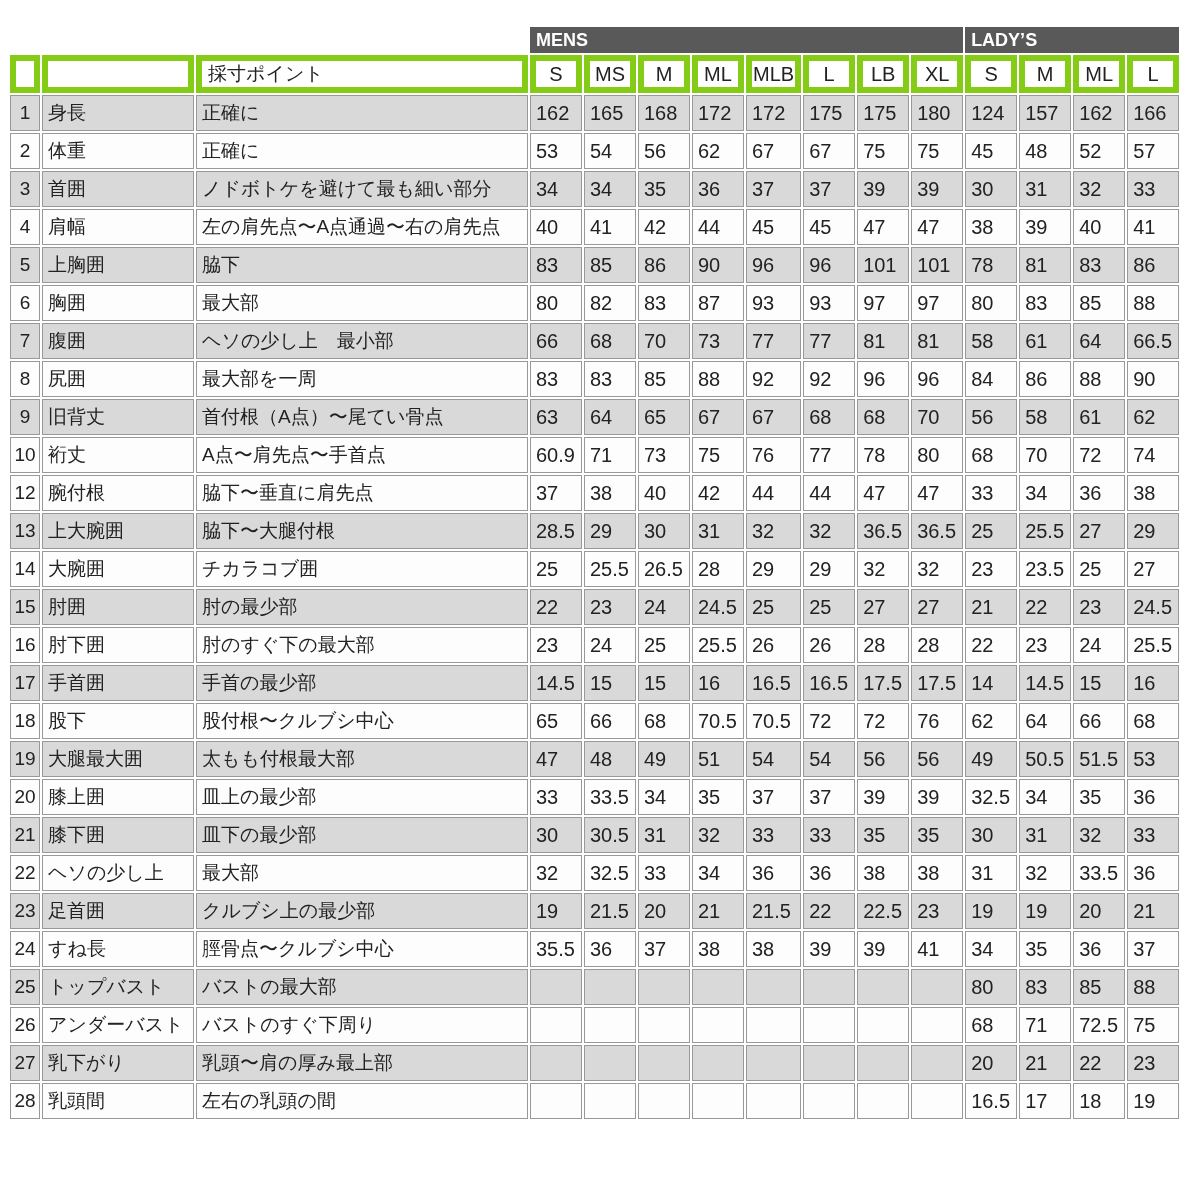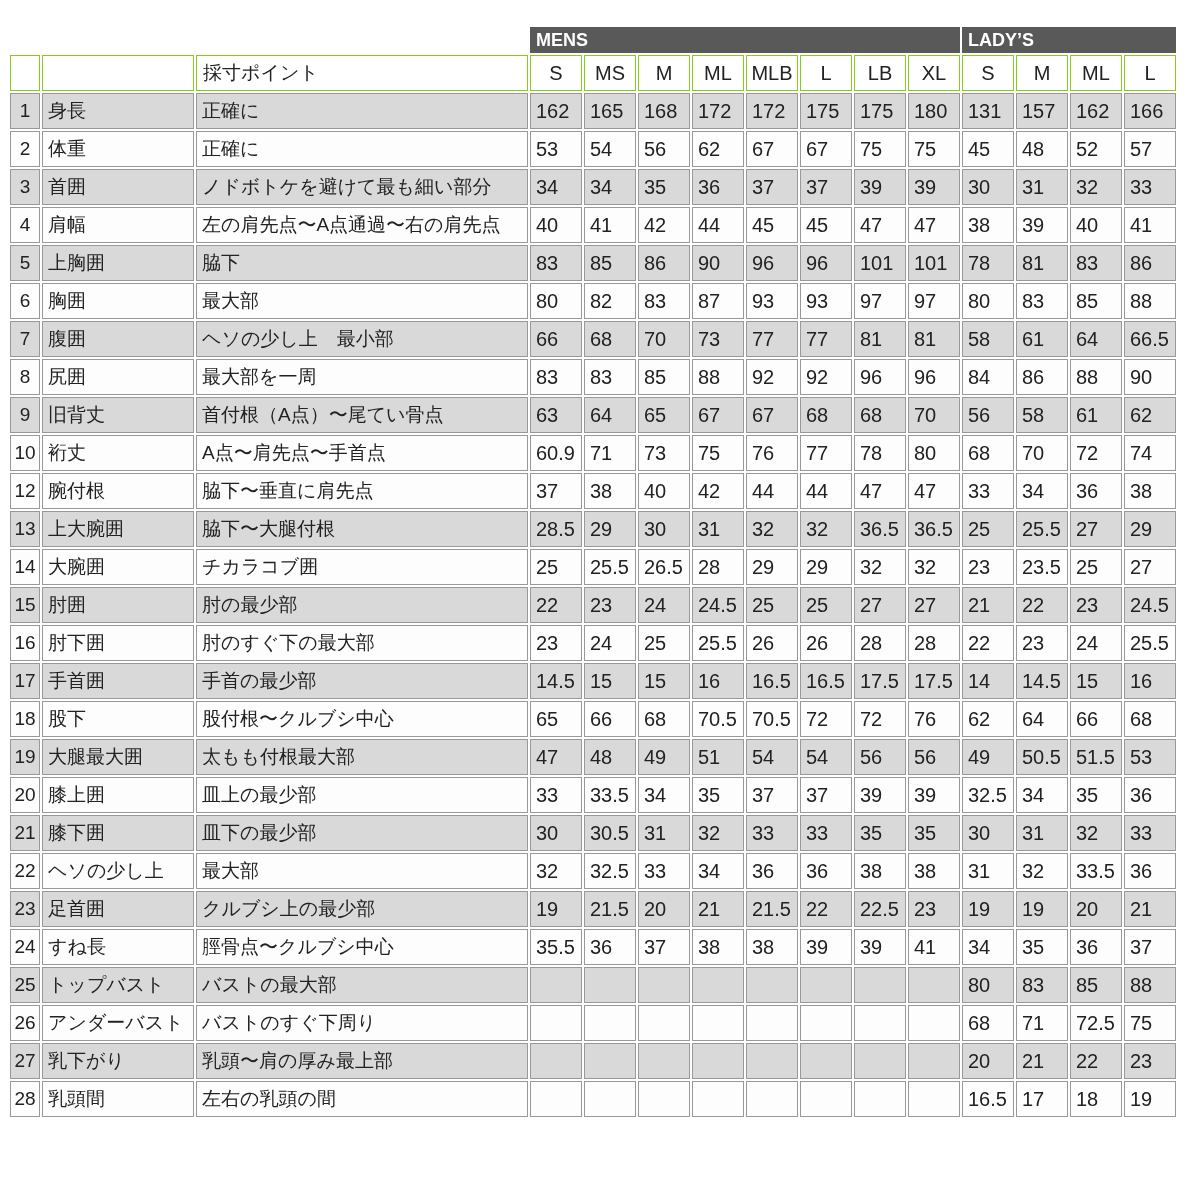--- a/index.html
+++ b/index.html
@@ -9,21 +9,21 @@
   col.c-num  { width:30px; }
   col.c-name { width:152px; }
   col.c-point{ width:332px; }
   col.c-size { width:52px; }
   th, td { box-sizing:border-box; overflow:hidden; white-space:nowrap; font-weight:normal; }
   
   td.spacer { border:none; background:transparent; height:26px; }
   td.band { background:#595959; border:1px solid #595959; color:#ffffff;
             font-weight:bold; font-size:18px; text-align:left; padding:0 0 0 5px; height:26px; }
   
-  th.eh, th.point-head, th.size { border:1px solid #84cc16; background:#ffffff; height:36px; color:#222; }
+  th.eh, th.point-head, th.size { border:6px solid #84cc16; background:#ffffff; height:36px; color:#222; }
   th.point-head { text-align:left; padding:0 0 0 6px; font-size:19px; }
   th.size { text-align:center; font-size:20px; }
   
   td.cell { border:1px solid #999999; height:36px; font-size:20px; color:#222;
             text-align:left; padding:0 0 0 5px; }
   td.cell.num { text-align:center; padding:0; font-size:19px; }
   td.cell.name, td.cell.point { font-size:19px; }
   tr.odd  td.cell { background:#d9d9d9; }
   tr.even td.cell { background:#fdfdfd; }
 </style>
@@ -79,21 +79,21 @@
           <td class="cell name">身長</td>
           <td class="cell point">正確に</td>
           <td class="cell val">162</td>
           <td class="cell val">165</td>
           <td class="cell val">168</td>
           <td class="cell val">172</td>
           <td class="cell val">172</td>
           <td class="cell val">175</td>
           <td class="cell val">175</td>
           <td class="cell val">180</td>
-          <td class="cell val">131</td>
+          <td class="cell val">124</td>
           <td class="cell val">157</td>
           <td class="cell val">162</td>
           <td class="cell val">166</td>
         </tr>
         <tr class="even">
           <td class="cell num">2</td>
           <td class="cell name">体重</td>
           <td class="cell point">正確に</td>
           <td class="cell val">53</td>
           <td class="cell val">54</td>

